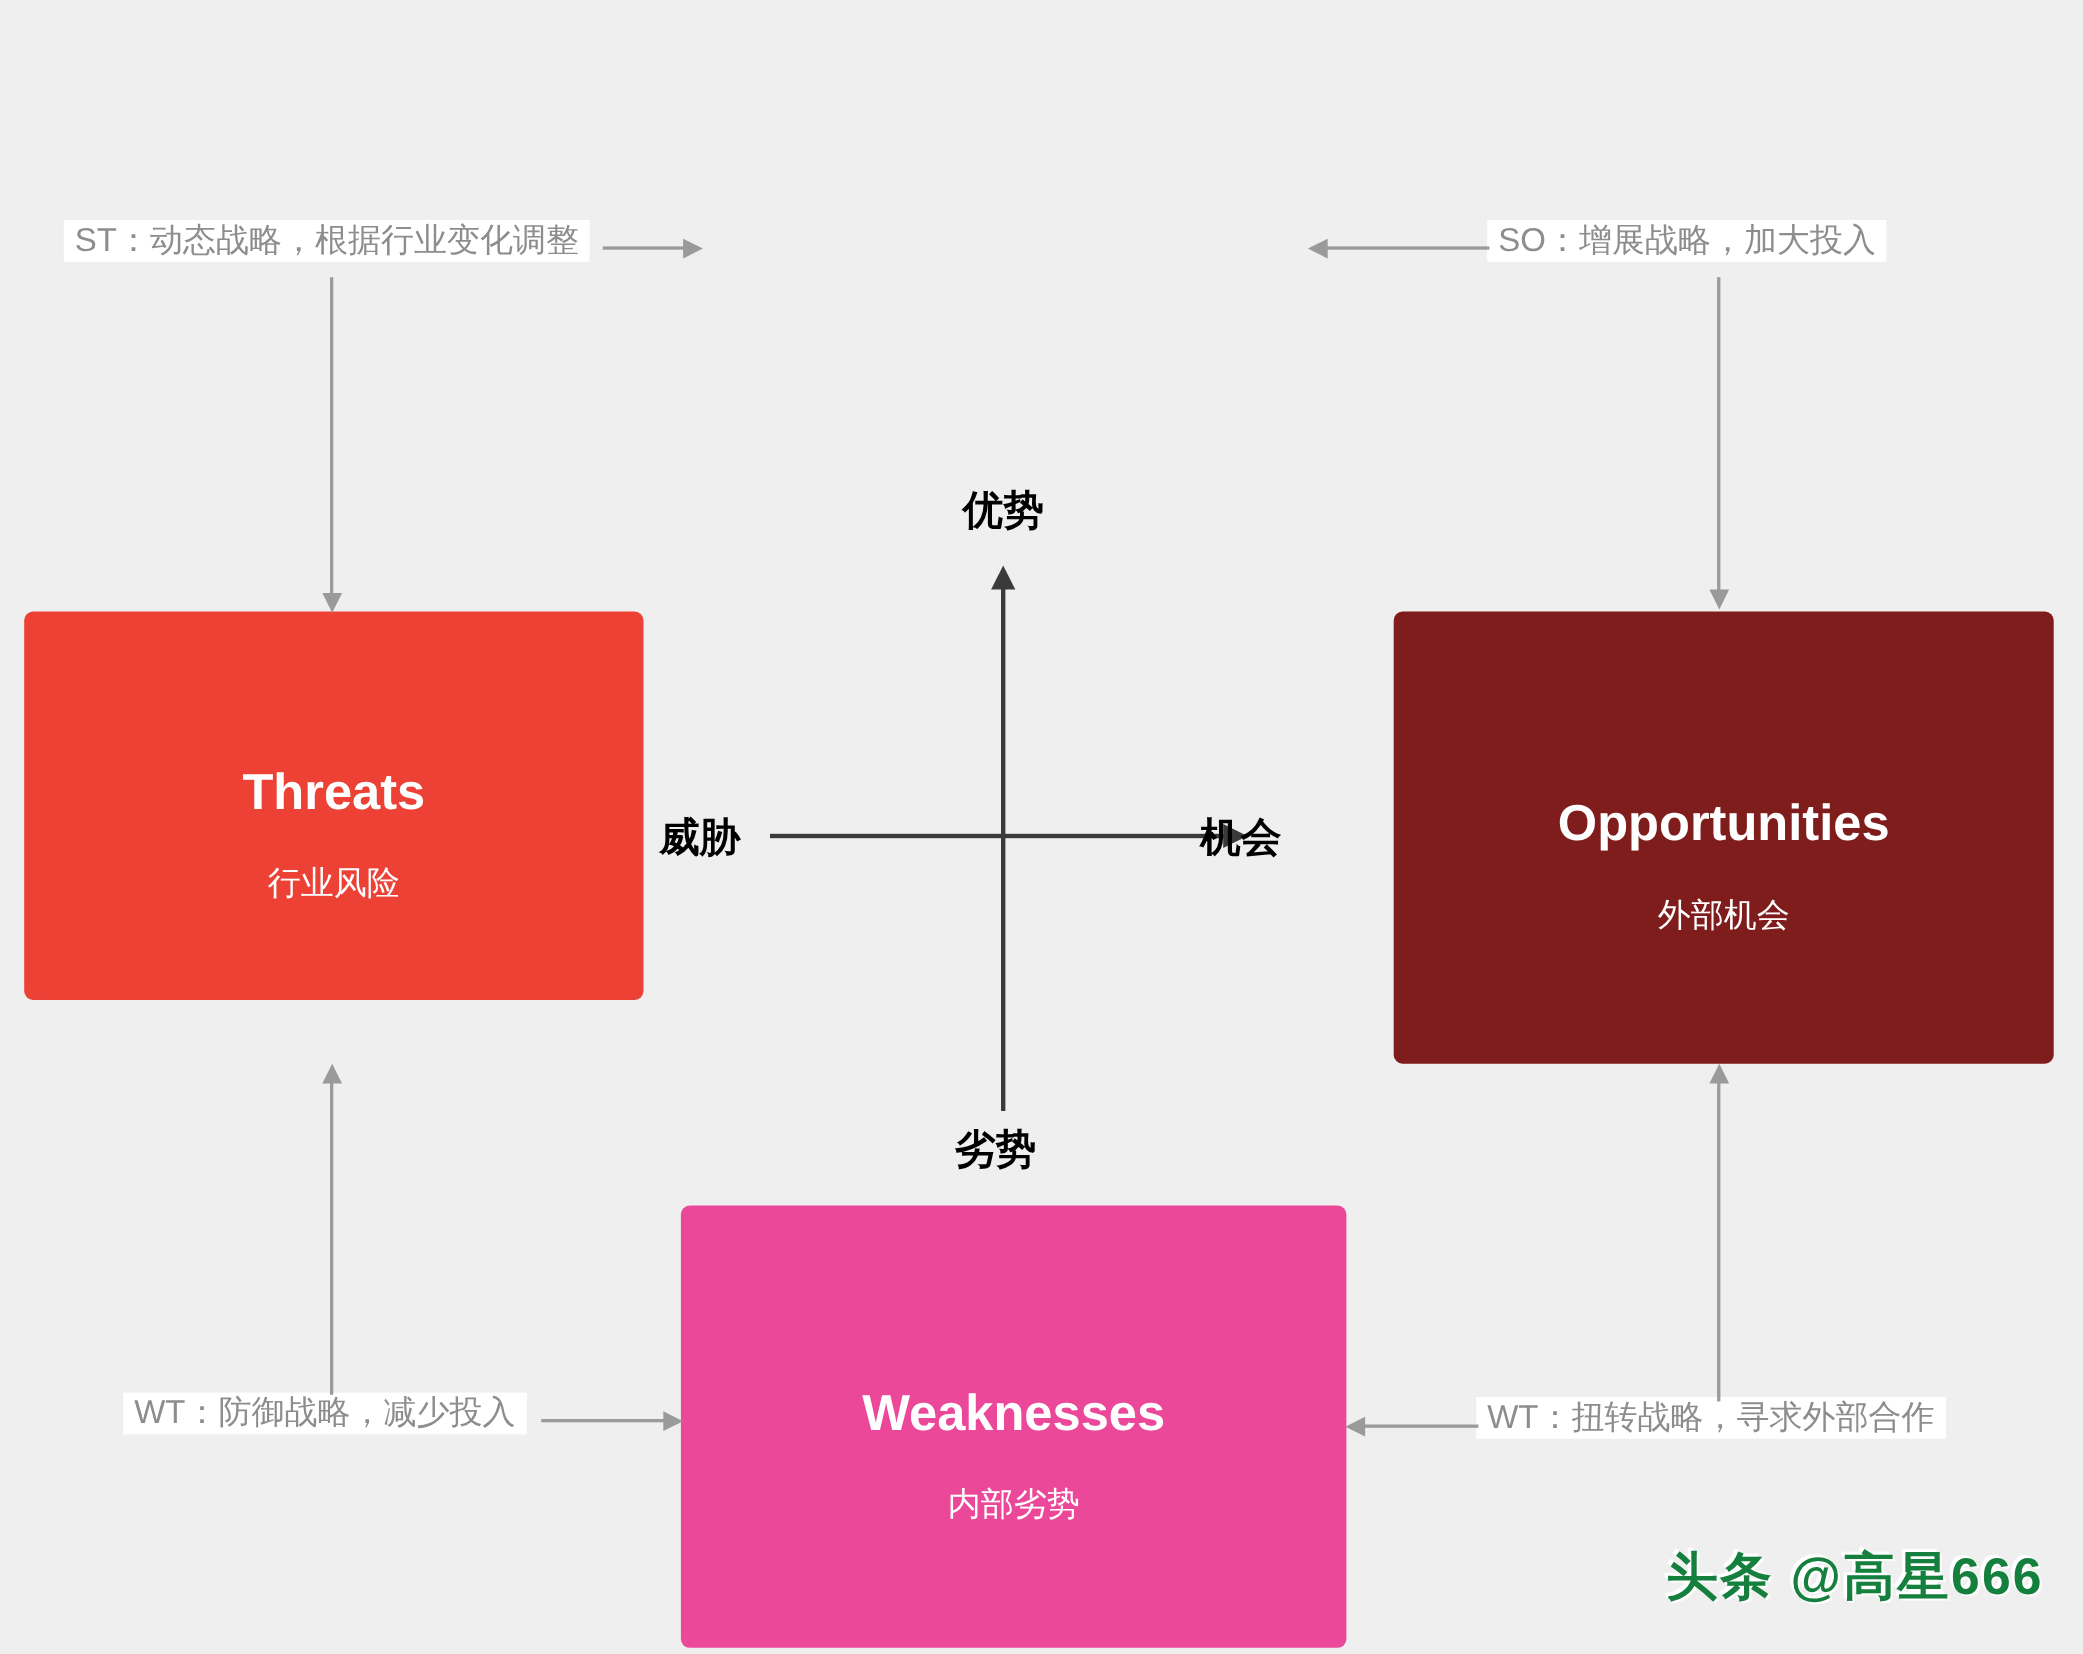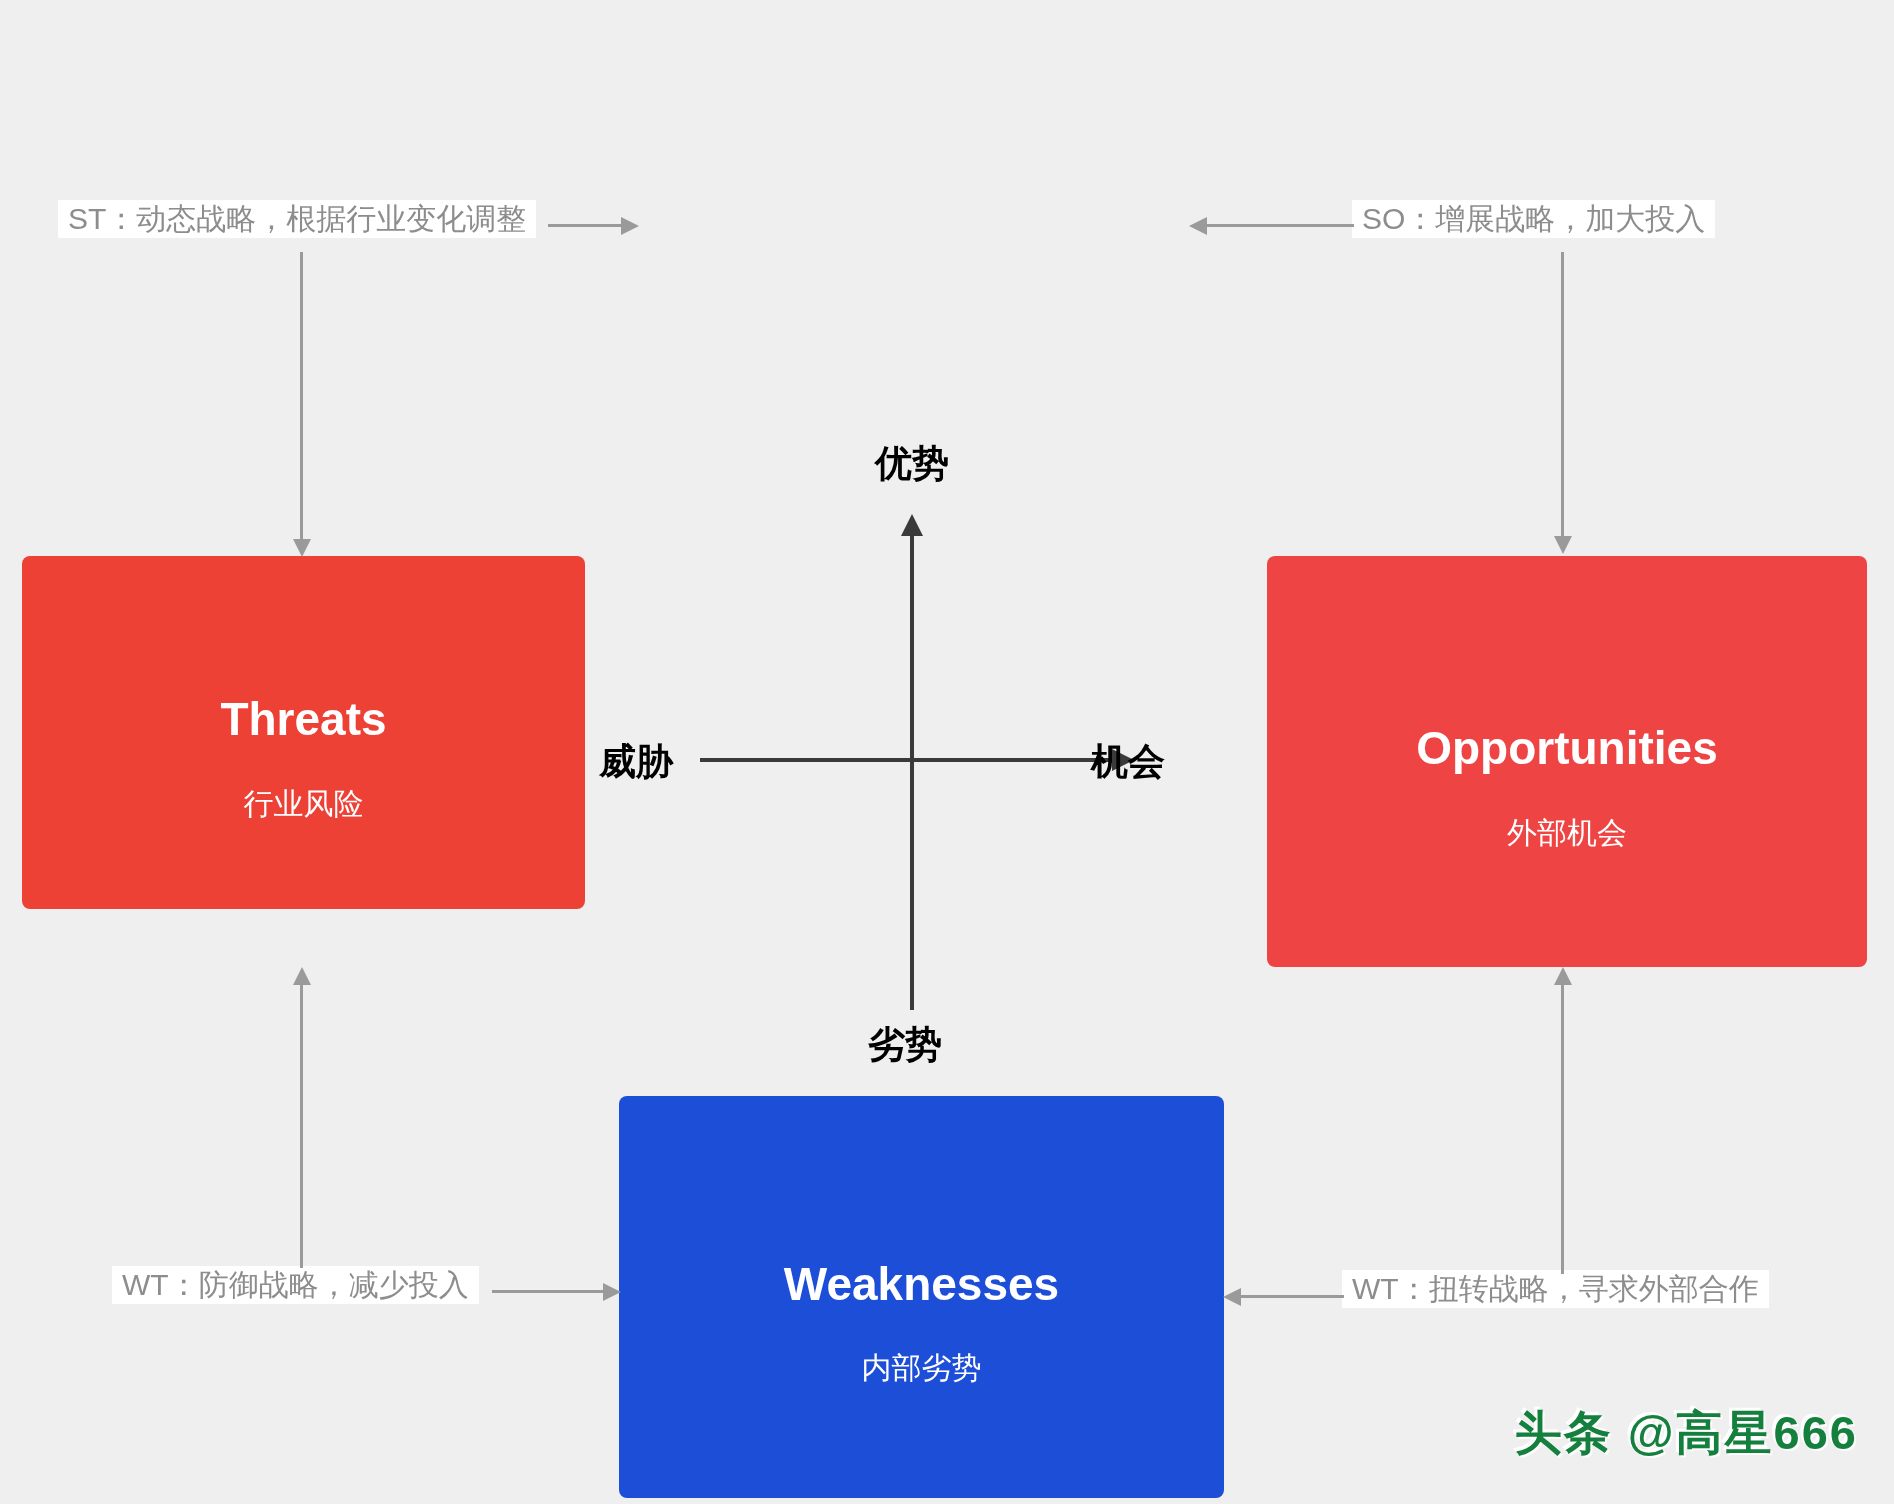--- a/index.html
+++ b/index.html
@@ -60,26 +60,26 @@
 <body>
 
 <div class="canvas">
 
 
   <div class="qbox threats" style="background: rgb(237, 65, 54);">
     <div class="qtitle">Threats</div>
     <div class="qsub">行业风险</div>
   </div>
 
-  <div class="qbox opportunities" style="background: #ef4444;">
+  <div class="qbox opportunities" style="background: #7f1d1d;">
     <div class="qtitle">Opportunities</div>
     <div class="qsub">外部机会</div>
   </div>
 
-  <div class="qbox weaknesses" style="background: #1d4ed8;">
+  <div class="qbox weaknesses" style="background: #ec4899;">
     <div class="qtitle">Weaknesses</div>
     <div class="qsub">内部劣势</div>
   </div>
 
   <div class="axis-line axis-v">
     <span class="head head-up head-dark"></span>
   </div>
   <div class="axis-line axis-h">
     <span class="head head-right head-dark"></span>
   </div>

